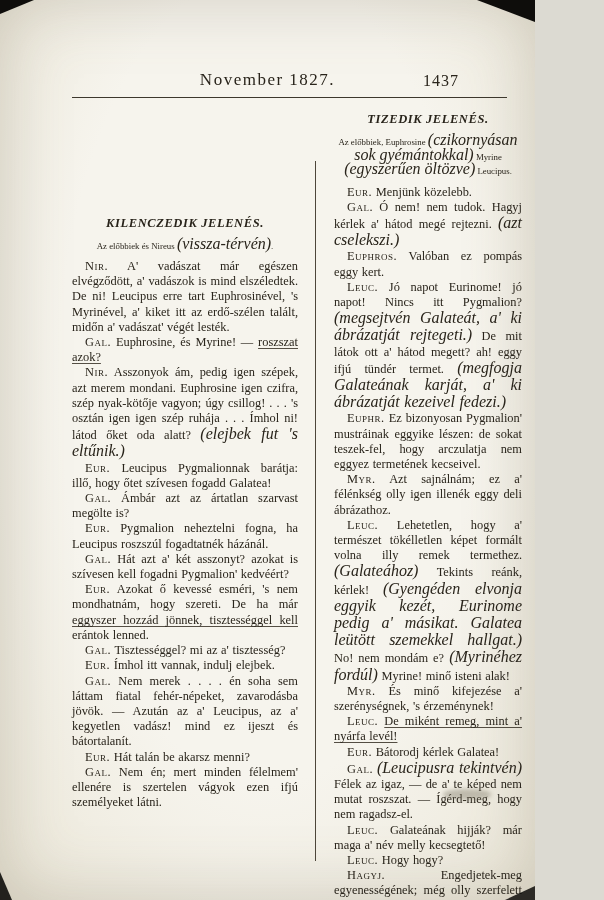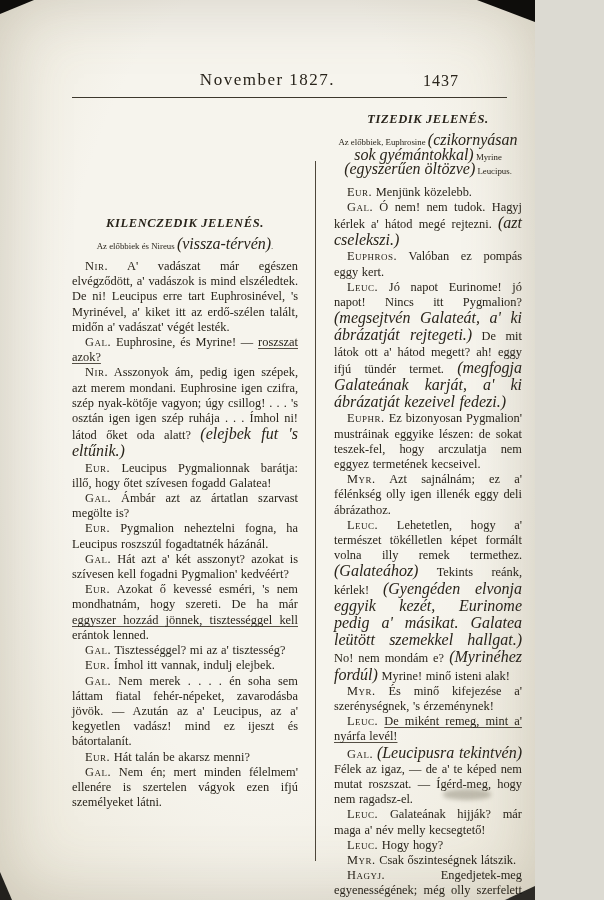--- a/index.html
+++ b/index.html
@@ -102,22 +102,22 @@
       <div class="paras">
           <p class="para"><span class="speaker">Eur.</span> Menjünk közelebb.</p>
           <p class="para"><span class="speaker">Gal.</span> Ó nem! nem tudok. Hagyj kérlek a' hátod megé rejtezni. <i class="stage">(azt cselekszi.)</i></p>
           <p class="para"><span class="speaker">Euphros.</span> Valóban ez pompás eggy kert.</p>
           <p class="para"><span class="speaker">Leuc.</span> Jó napot Eurinome! jó napot! Nincs itt Pygmalion? <i class="stage">(megsejtvén Galateát, a' ki ábrázatját rejtegeti.)</i> De mit látok ott a' hátod megett? ah! eggy ifjú tündér termet. <i class="stage">(megfogja Galateának karját, a' ki ábrázatját kezeivel fedezi.)</i></p>
           <p class="para"><span class="speaker">Euphr.</span> Ez bizonyosan Pygmalion' mustráinak eggyike lészen: de sokat teszek-fel, hogy arczulatja nem eggyez termetének kecseivel.</p>
           <p class="para"><span class="speaker">Myr.</span> Azt sajnálnám; ez a' félénkség olly igen illenék eggy deli ábrázathoz.</p>
           <p class="para"><span class="speaker">Leuc.</span> Lehetetlen, hogy a' természet tökélletlen képet formált volna illy remek termethez. <i class="stage">(Galateához)</i> Tekints reánk, kérlek! <i class="stage">(Gyengéden elvonja eggyik kezét, Eurinome pedig a' másikat. Galatea leütött szemekkel hallgat.)</i> No! nem mondám e? <i class="stage">(Myrinéhez fordúl)</i> Myrine! minő isteni alak!</p>
           <p class="para"><span class="speaker">Myr.</span> És minő kifejezése a' szerénységnek, 's érzeménynek!</p>
           <p class="para"><span class="speaker">Leuc.</span> <span class="mark">De miként remeg, mint a' nyárfa levél!</span></p>
+          <p class="para"><span class="speaker">Eur.</span> Bátorodj kérlek Galatea!</p>
           <p class="para"><span class="speaker">Gal.</span> <i class="stage">(Leucipusra tekintvén)</i> Félek az igaz, — de a' te képed nem mutat roszszat. — Ígérd-meg, hogy nem ragadsz-el.</p>
           <p class="para"><span class="speaker">Leuc.</span> Galateának hijják? már maga a' név melly kecsegtető!</p>
           <p class="para"><span class="speaker">Leuc.</span> Hogy hogy?</p>
-          <p class="para"><span class="speaker">Myr.</span> Csak őszinteségnek látszik.</p>
           <p class="para"><span class="speaker">Hagyj.</span> Engedjetek-meg egyenességének; még olly szerfelett fiatal, olly csekély tapasztalású.</p>
         </div>
     </section>
 
   </div>
 </div>
 
 </body></html>

